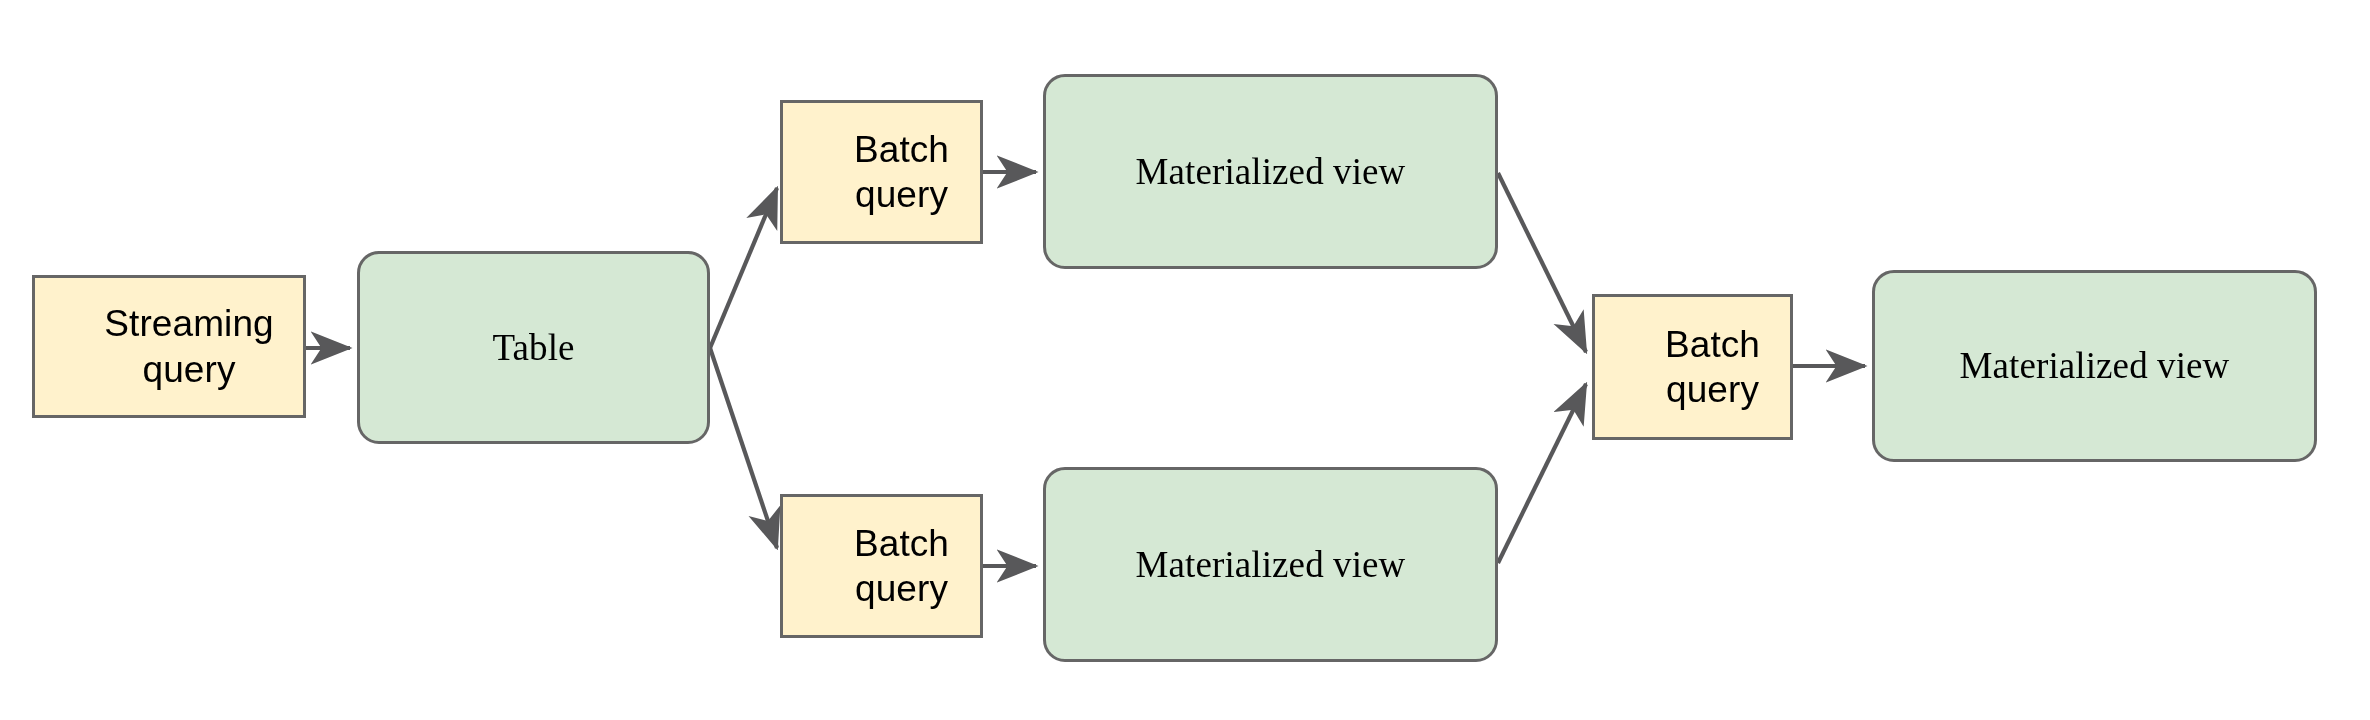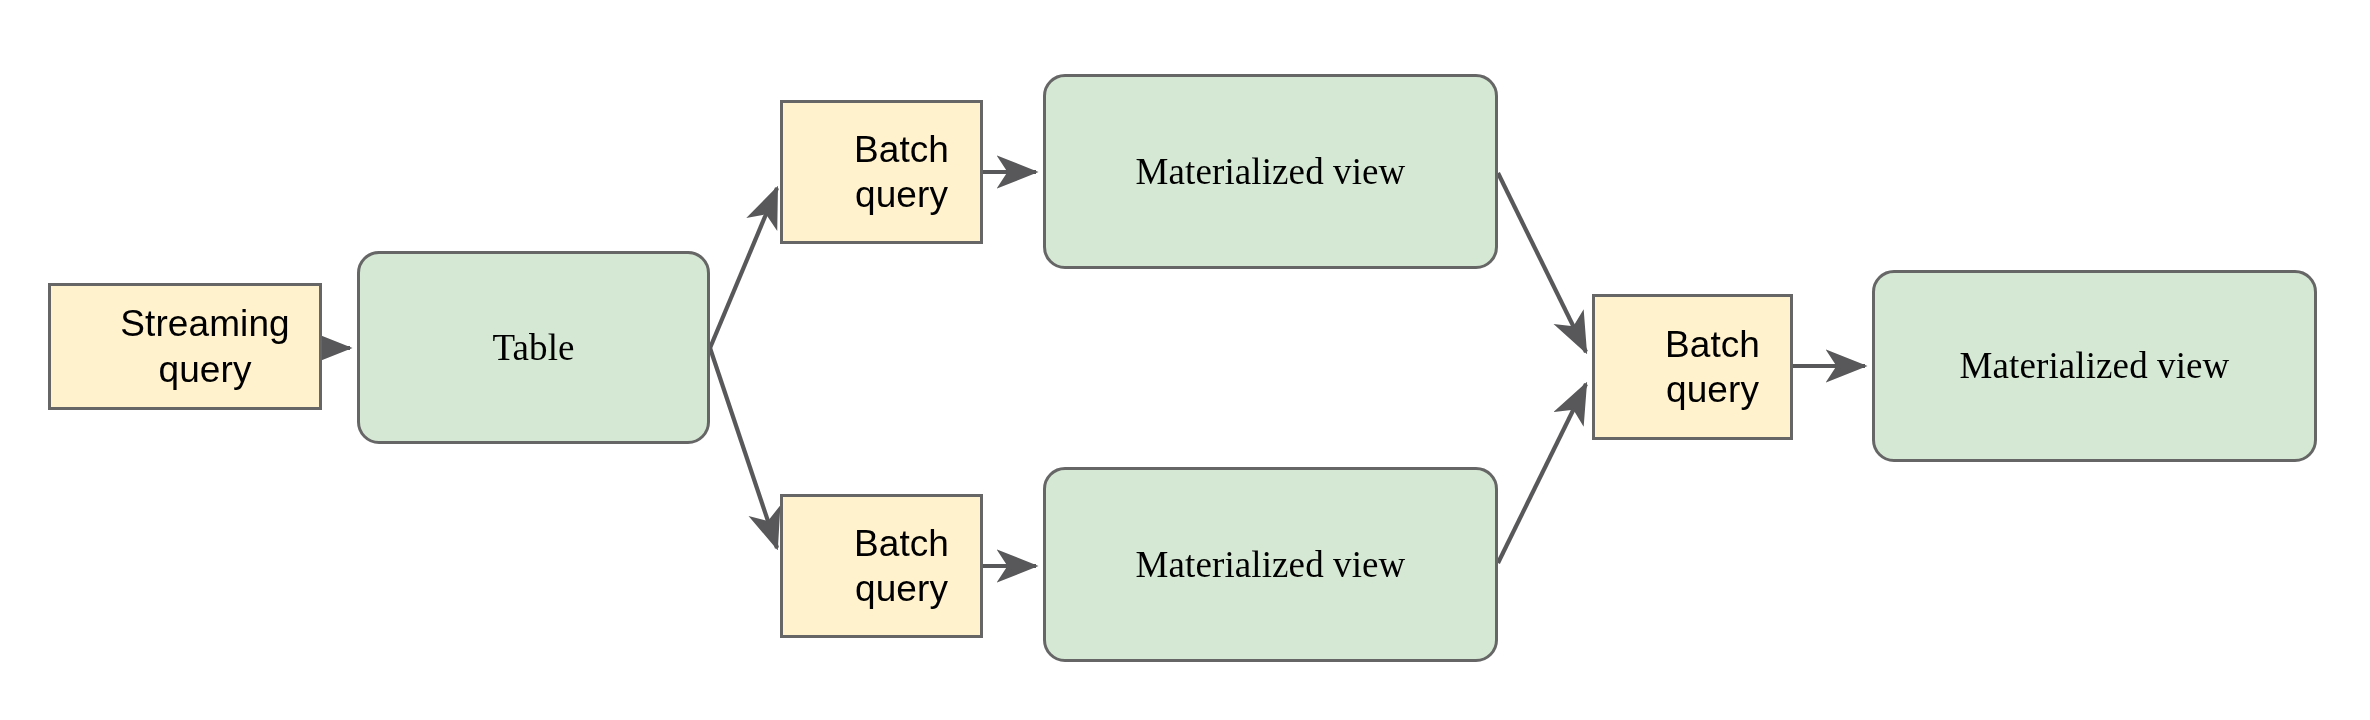--- a/index.html
+++ b/index.html
@@ -80,21 +80,21 @@
       <line x1="983" y1="566" x2="1036" y2="566" marker-end="url(#arrow)"></line>
 
       <line x1="1498" y1="173" x2="1586" y2="352" marker-end="url(#arrow)"></line>
 
       <line x1="1498" y1="563" x2="1586" y2="384" marker-end="url(#arrow)"></line>
 
       <line x1="1793" y1="366" x2="1865" y2="366" marker-end="url(#arrow)"></line>
     </g>
   </svg>
 
-  <div class="node node-process" style="left:48px; top:275px; width:274px; height:127px;margin-top:8px;">
+  <div class="node node-process" style="left:32px; top:275px; width:274px; height:143px;">
     <span class="node-label">Streaming
 query</span>
   </div>
 
   <div class="node node-store" style="left:357px; top:251px; width:353px; height:193px;">
     <span class="node-label">Table</span>
   </div>
 
   <div class="node node-process" style="left:780px; top:100px; width:203px; height:144px;">
     <span class="node-label">Batch

